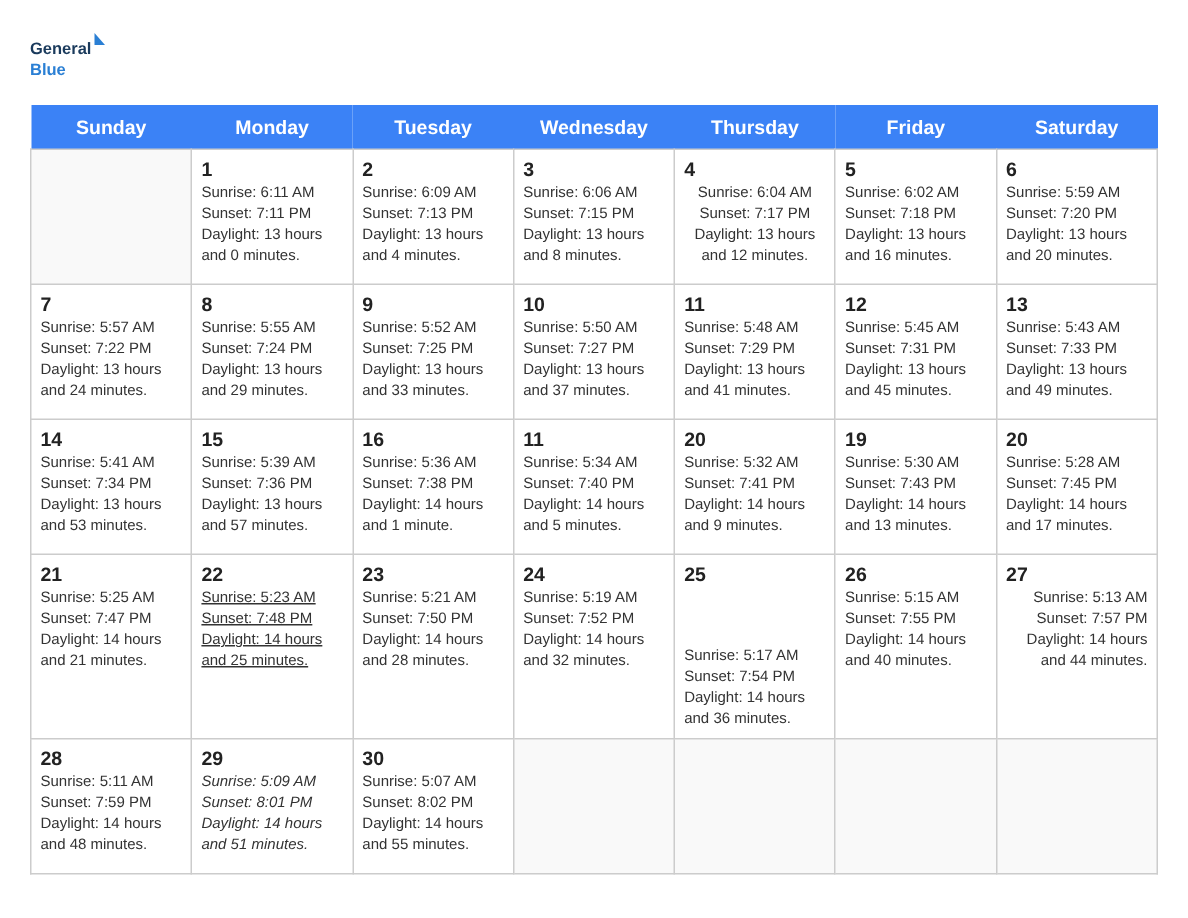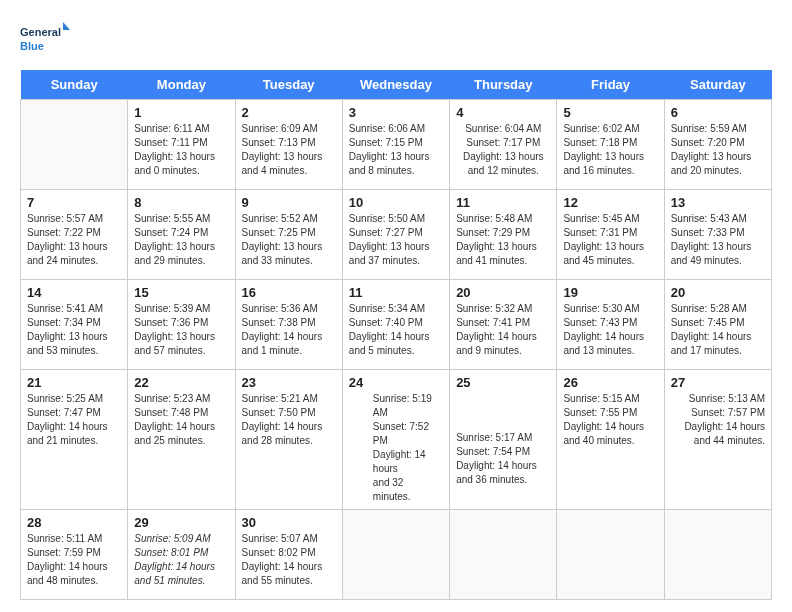--- a/index.html
+++ b/index.html
@@ -250,35 +250,35 @@
       <tr>
         <td>
           <span class="day-number">21</span>
           <div class="day-info" style="white-space: pre-line;">Sunrise: 5:25 AM
 Sunset: 7:47 PM
 Daylight: 14 hours
 and 21 minutes.</div>
         </td>
         <td>
           <span class="day-number">22</span>
-          <div class="day-info" style="white-space: pre-line;">Sunrise: 5:23 AM
+          <div class="day-info" style="white-space: pre-line; text-decoration: underline;">Sunrise: 5:23 AM
 Sunset: 7:48 PM
 Daylight: 14 hours
 and 25 minutes.</div>
         </td>
         <td>
           <span class="day-number">23</span>
           <div class="day-info" style="white-space: pre-line;">Sunrise: 5:21 AM
 Sunset: 7:50 PM
 Daylight: 14 hours
 and 28 minutes.</div>
         </td>
         <td>
           <span class="day-number">24</span>
-          <div class="day-info" style="white-space: pre-line; margin-left: 24px;">Sunrise: 5:19 AM
+          <div class="day-info" style="white-space: pre-line;">Sunrise: 5:19 AM
 Sunset: 7:52 PM
 Daylight: 14 hours
 and 32 minutes.</div>
         </td>
         <td>
           <span class="day-number">25</span>
           <div class="day-info" style="white-space: pre-line; margin-top: 41px;">Sunrise: 5:17 AM
 Sunset: 7:54 PM
 Daylight: 14 hours
 and 36 minutes.</div>

